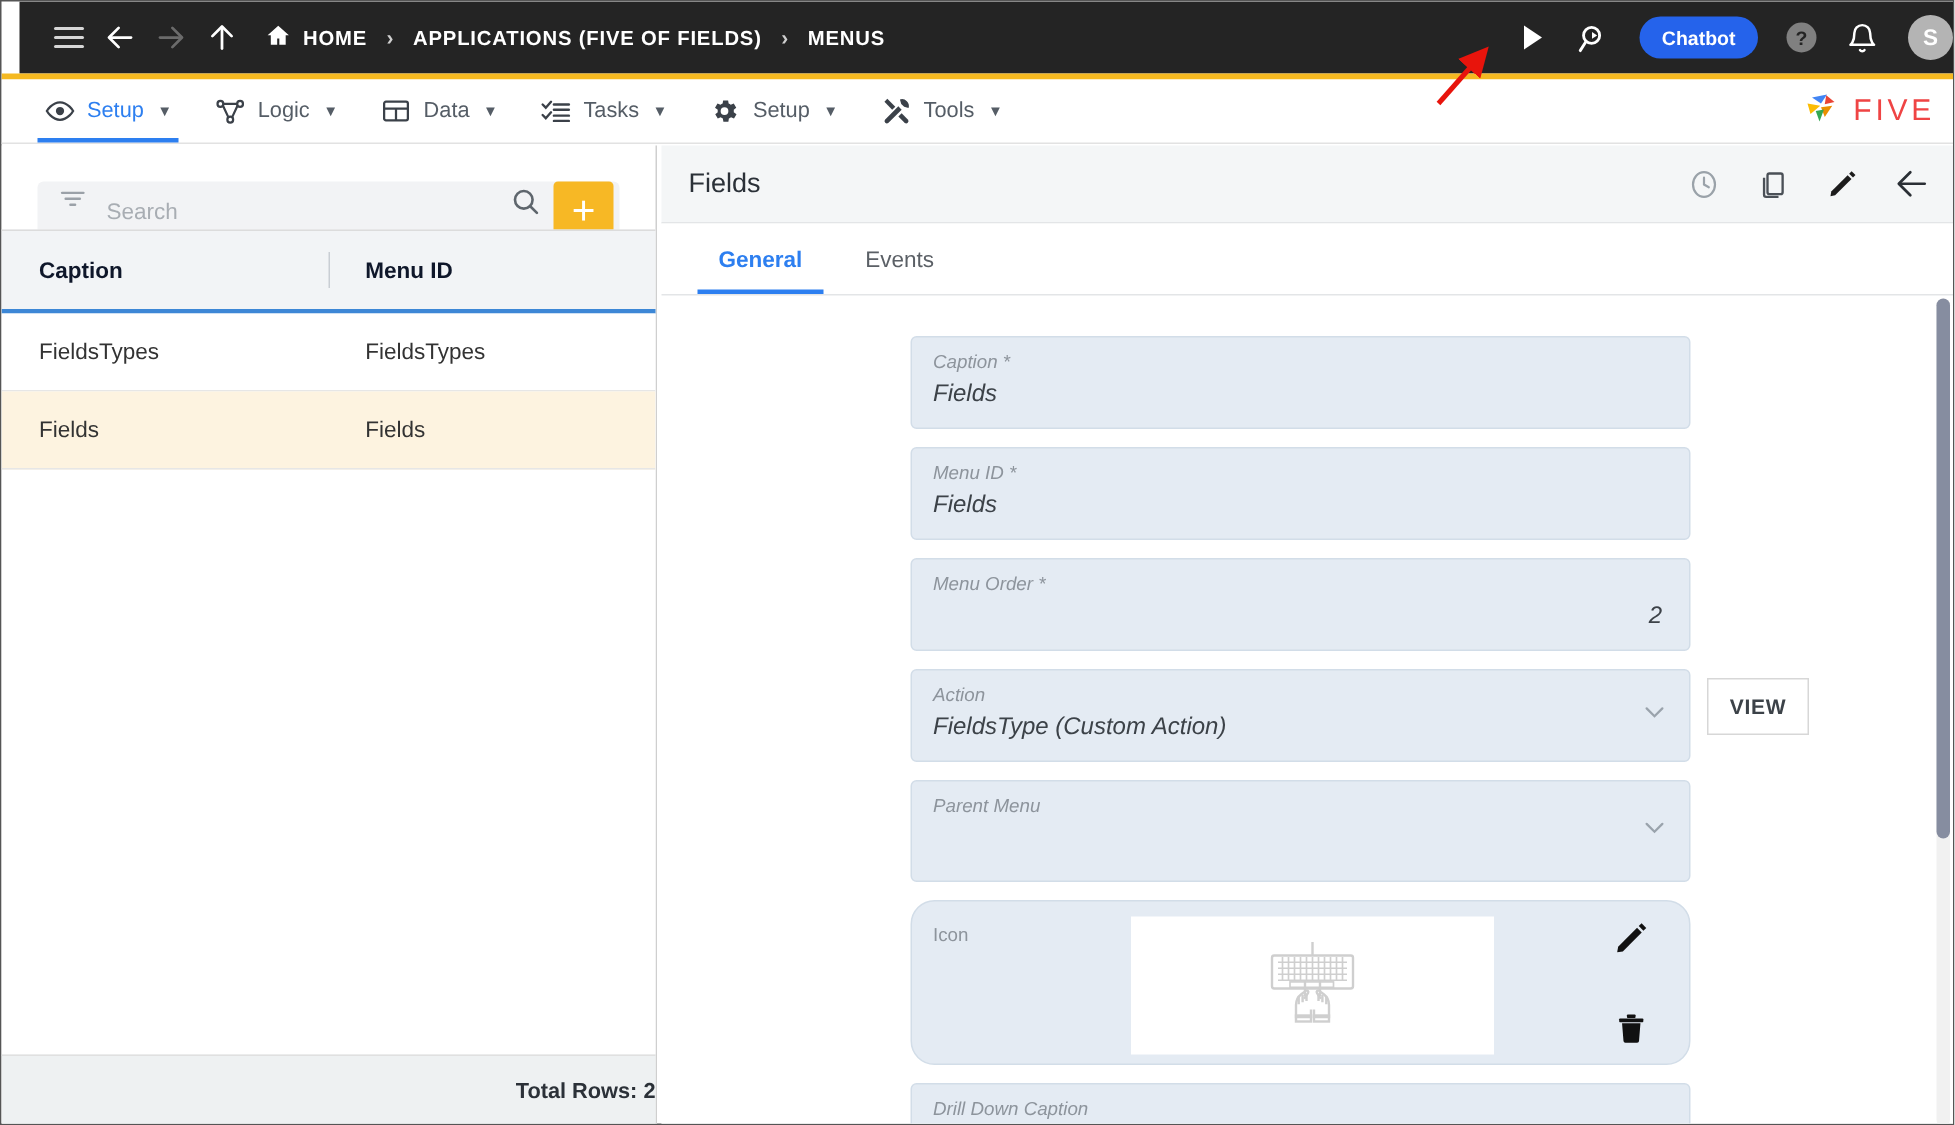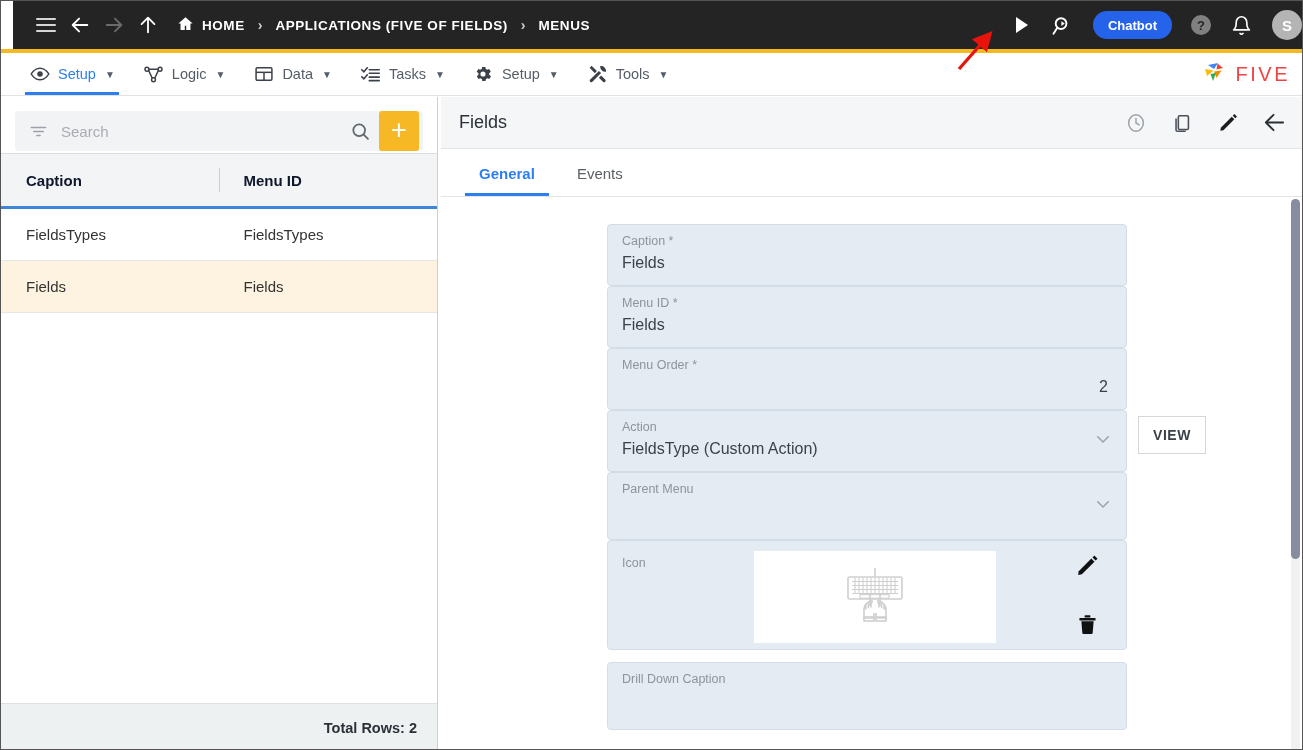--- a/index.html
+++ b/index.html
@@ -114,24 +114,24 @@
   }
 
   
   .leftpanel {
     position: absolute; top: 96px; left: 0;
     width: 437px; height: 654px;
     background: #fff;
     border-right: 1px solid #cfcfcf;
   }
   .searchbar {
-    margin: 14px; height: 40px;
+    margin: 24px; height: 40px;
     background: #f2f3f5;
     border-radius: 4px;
-    display: flex; align-items: center;
+    display: flex; 
     padding: 0 4px 0 12px;
   }
   .filter-ico { width: 22px; height: 22px; display:flex;align-items:center;justify-content:center; cursor:pointer;}
   .search-input {
     flex: 1; border: none; background: transparent;
     font-size: 15px; color: #444;
     padding-left: 12px; outline: none;
     font-family: "Liberation Sans", sans-serif;
   }
   .search-input::placeholder { color: #a8adb3; }
@@ -175,21 +175,20 @@
     cursor: pointer;
   }
   .grow.sel { background: #fdf3e0; }
   .gcell { padding-left: 25px; }
   .gcell.c1 { width: 218px; }
   .gcell.c2 { width: 219px; }
   .grid-foot {
     height: 48px; background: #eef1f2;
     border-top: 1px solid #e0e0e0;
     display: flex; align-items: center; justify-content: flex-end;
-    padding-right: 20px;
     font-size: 14.5px; font-weight: 700; color: #2b3138;
   }
 
   
   .rightpanel {
     position: absolute; top: 96px; left: 440px;
     width: 863px; height: 654px;
     background: #fff;
   }
   .rp-header {
@@ -227,21 +226,23 @@
     background: #fff; overflow: hidden;
   }
   .formrow { display: flex; align-items: flex-start; padding-left: 166px; }
   .field {
     width: 520px;
     background: #e4ebf3;
     border: 1px solid #d2dde8;
     border-radius: 4px;
     padding: 9px 14px 10px 14px;
     position: relative;
+    margin-bottom: 12px;
     cursor: text;
+    font-style: italic;
   }
   .flabel { font-size: 12.5px; color: #8d949c; line-height: 15px; }
   .fvalue {
     font-size: 16px; color: #3c4248;
     line-height: 24px; min-height: 24px;
     padding-top: 2px;
   }
   .fvalue.right { text-align: right; padding-right: 4px; }
   .fvalue.empty { min-height: 24px; }
   .field.tall { padding-bottom: 18px; }
@@ -254,21 +255,21 @@
     width: 68px; height: 38px;
     border: 1px solid #d7d7d7; background: #fff;
     display: flex; align-items: center; justify-content: center;
     font-size: 14px; font-weight: 700; color: #3c4248;
     letter-spacing: .5px;
     margin-left: 11px; margin-top: 6px;
     cursor: pointer;
   }
   .iconfield {
     width: 520px; background: #e4ebf3;
-    border: 1px solid #d2dde8; border-radius: 4px;
+    border: 1px solid #d2dde8; border-radius: 16px;
     display: flex; align-items: flex-start;
     padding: 10px 0 10px 14px;
     margin-bottom: 12px;
     position: relative;
     height: 110px;
   }
   .iconfield .flabel { padding-top: 5px; width: 130px; }
   .icon-preview {
     width: 242px; height: 92px; background: #fff;
     display: flex; align-items: center; justify-content: center;

